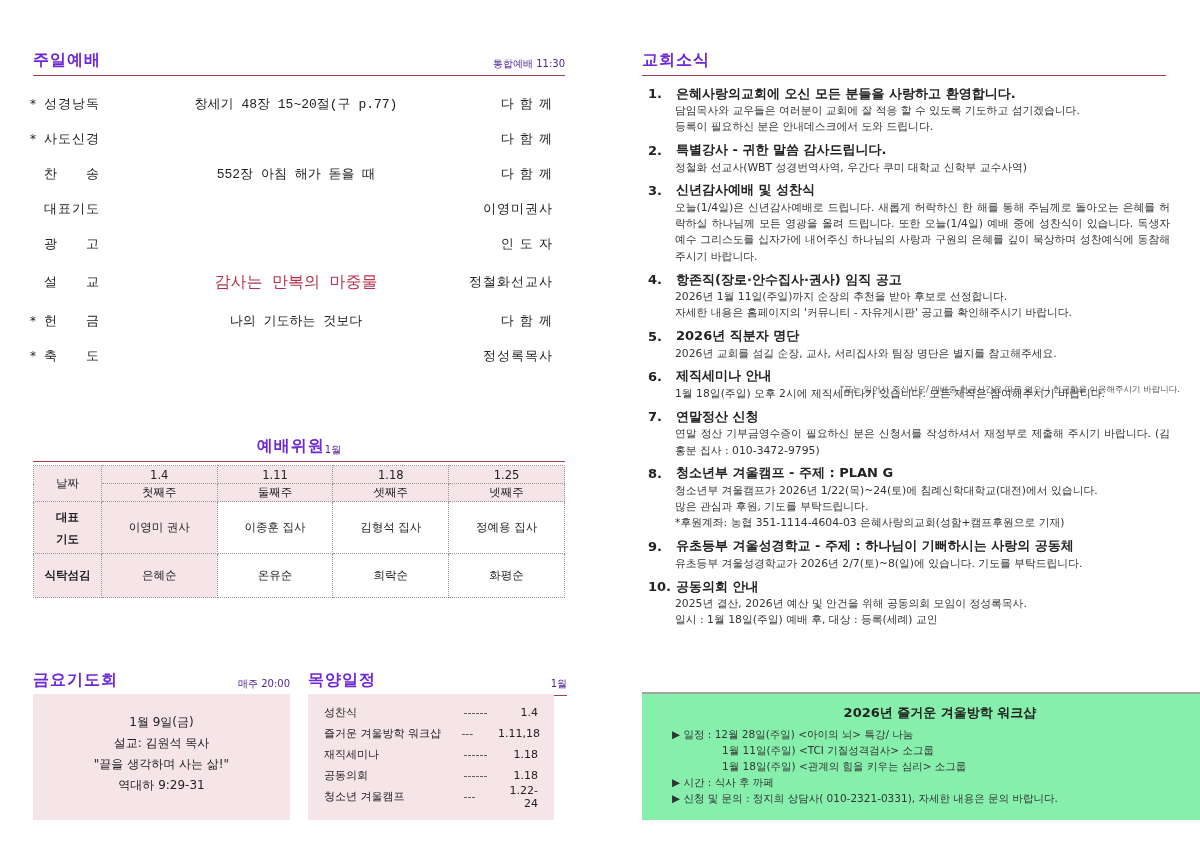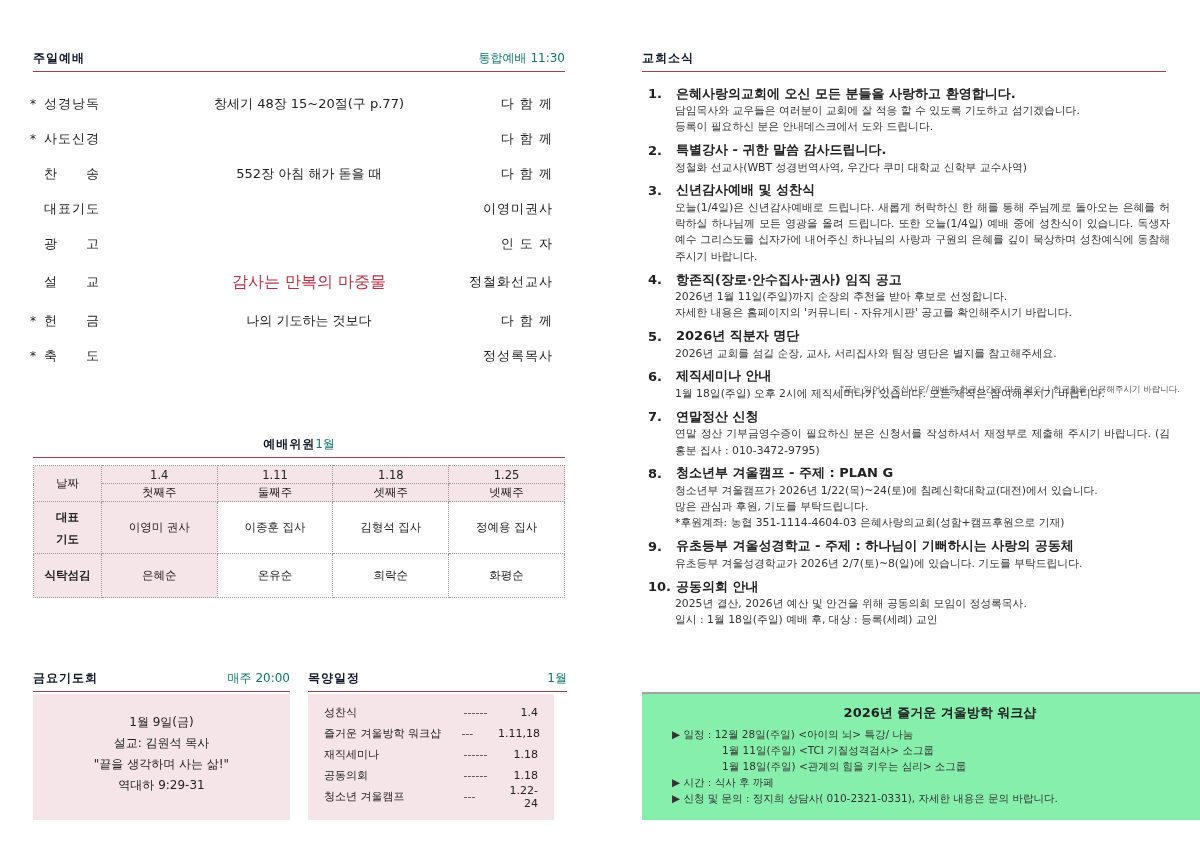--- a/index.html
+++ b/index.html
@@ -1,28 +1,28 @@
 <!DOCTYPE html>
 <html><head>
 <meta charset="utf-8">
 <style>
   * { box-sizing: border-box; margin: 0; padding: 0; }
   html, body { width: 1200px; height: 848px; background: #ffffff; overflow: hidden; }
   body { font-family: "DejaVu Sans", "Liberation Sans", sans-serif; color: #222; position: relative; }
 
   .sec-head { position: absolute; display: flex; justify-content: space-between; align-items: flex-end; border-bottom: 1.5px solid #a0404f; padding-bottom: 4px; }
-  .sec-title { color: #0f172a; font-weight: bold; font-size: 12px; letter-spacing: 1px; }
-  .sec-sub { color: #0f766e; font-size: 12px; }
+  .sec-title { color: #6d28d9; font-weight: bold; font-size: 16px; letter-spacing: 1px; }
+  .sec-sub { color: #4c1d95; font-size: 10px; }
 
   
   .order { position: absolute; left: 30px; top: 86px; width: 535px; }
   .order-row { position: relative; height: 35px; font-size: 13px; display: flex; align-items: center; }
   .order-row .star { width: 14px; font-size: 12px; }
   .order-row .item { width: 130px; letter-spacing: 1px; }
-  .order-row .content { position: absolute; left: 129px; width: 300px; text-align: center; }
+  .order-row .content { position: absolute; left: 116px; width: 300px; text-align: center; font-family: Liberation Mono, monospace; }
   .order-row .content.sermon { color: #b4324a; font-size: 16px; }
   .order-row .who { position: absolute; right: 12px; text-align: right; width: 100px; letter-spacing: 1px; }
   .order-note { position: absolute; right: 20px; top: 384px; font-size: 8.5px; color: #555; }
 
   
   .wtable { position: absolute; left: 33px; top: 465px; width: 532px; border-collapse: collapse; font-size: 11.5px; }
   .wtable td { border: 1px dotted #999; text-align: center; }
   .wtable .pink { background: #f5e4e8; }
   .wtable .hd { font-weight: bold; }
 

